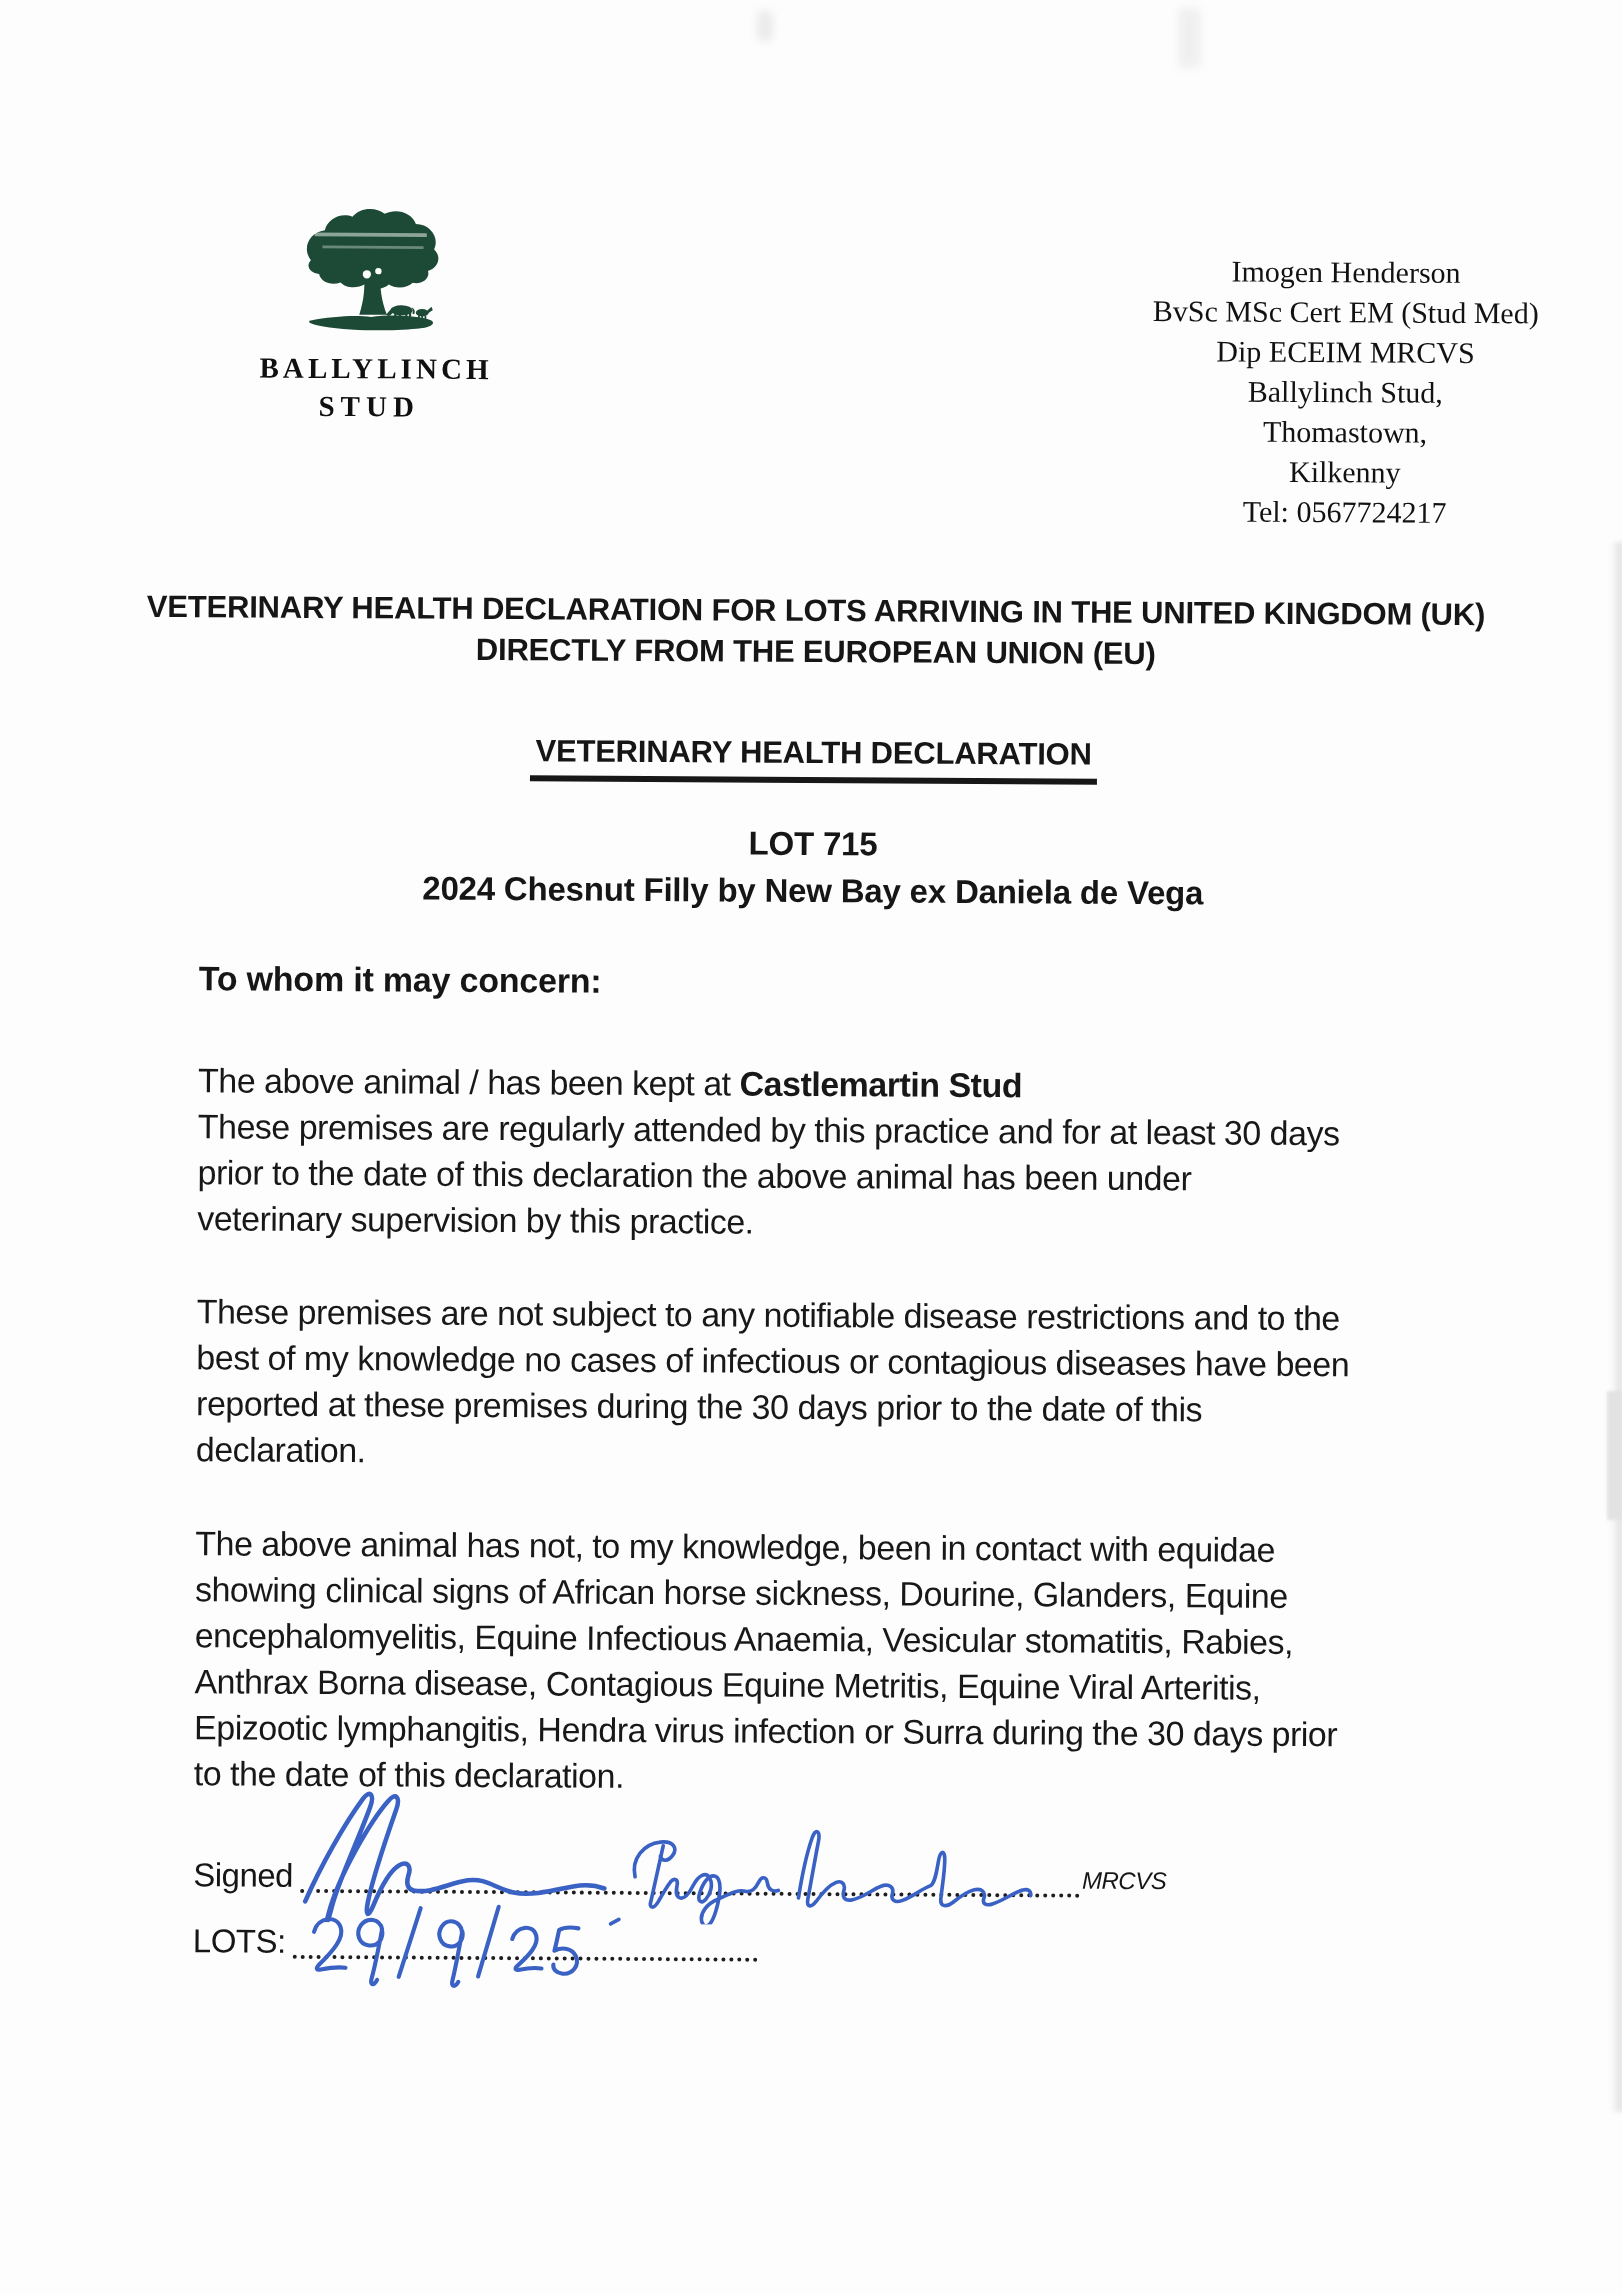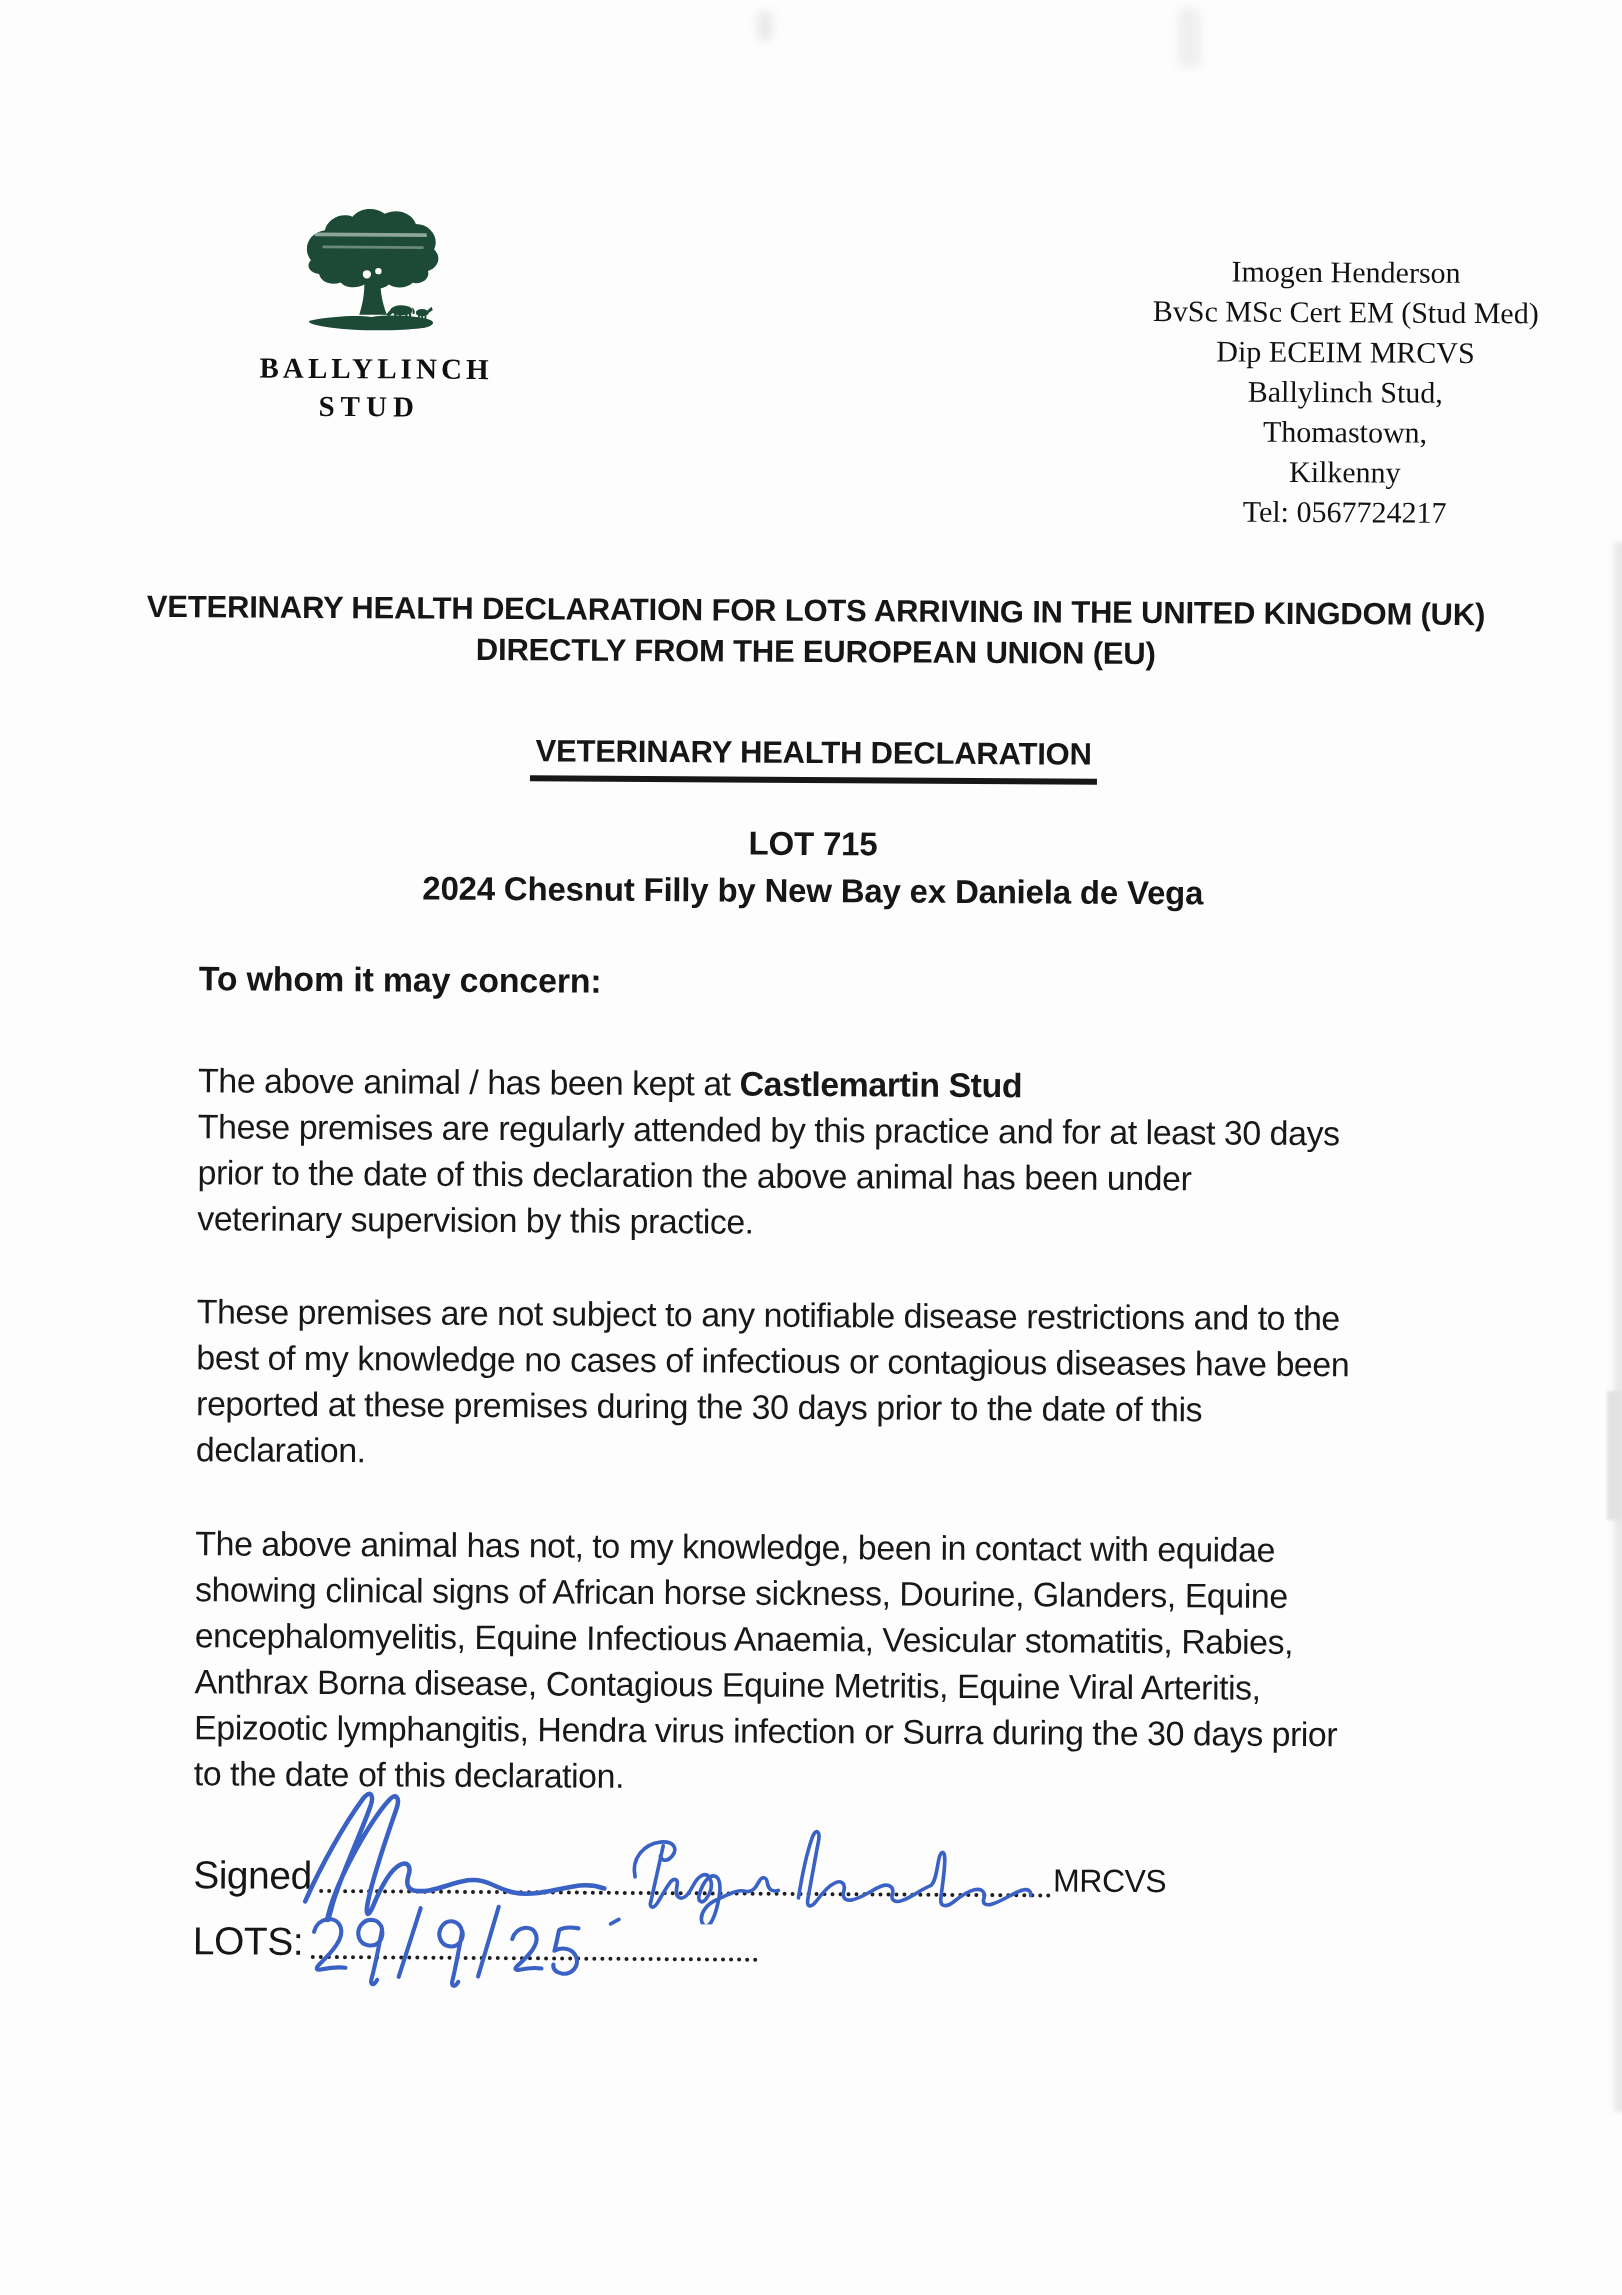--- a/index.html
+++ b/index.html
@@ -45,23 +45,23 @@
   
   .salutation{position:absolute;left:198px;top:963px;font-weight:bold;font-size:34px;letter-spacing:-0.2px;}
   .para{position:absolute;left:198px;width:1341px;font-size:34px;line-height:46px;
     letter-spacing:-0.5px;color:#181818;}
   .pre{white-space:pre-line;}
   .para.p1{top:1061px;}
   .para.p2{top:1292px;}
   .para.p3{top:1524px;}
   
   .sign-row{position:absolute;left:198px;top:1852px;width:973px;display:flex;align-items:flex-end;}
-  .sign-label{font-size:39px;letter-spacing:-0.5px;line-height:44px;text-align:center;}
+  .sign-label{font-size:33px;letter-spacing:-0.5px;line-height:44px;text-align:center;}
   .dotline{flex:1;height:40px;border-bottom:4.6px dotted #1e1e1e;margin:0 0 4.6px 7.3px;}
-  .mrcvs{font-size:32px;letter-spacing:-0.5px;line-height:44px;margin-left:1.8px;}
+  .mrcvs{font-size:24px;letter-spacing:-0.5px;line-height:44px;margin-left:1.8px;font-style:italic;}
   .date-row{position:absolute;left:198px;top:1918px;width:565px;display:flex;align-items:flex-end;}
   .sig-svg{position:absolute;left:275px;top:1767px;z-index:3;}
   .date-svg{position:absolute;left:287px;top:1891px;z-index:3;}
   .ink{stroke:#3a62c4;fill:none;stroke-linecap:round;stroke-linejoin:round;}
 </style>
 </head>
 <body>
 
 <div class="page">
 

